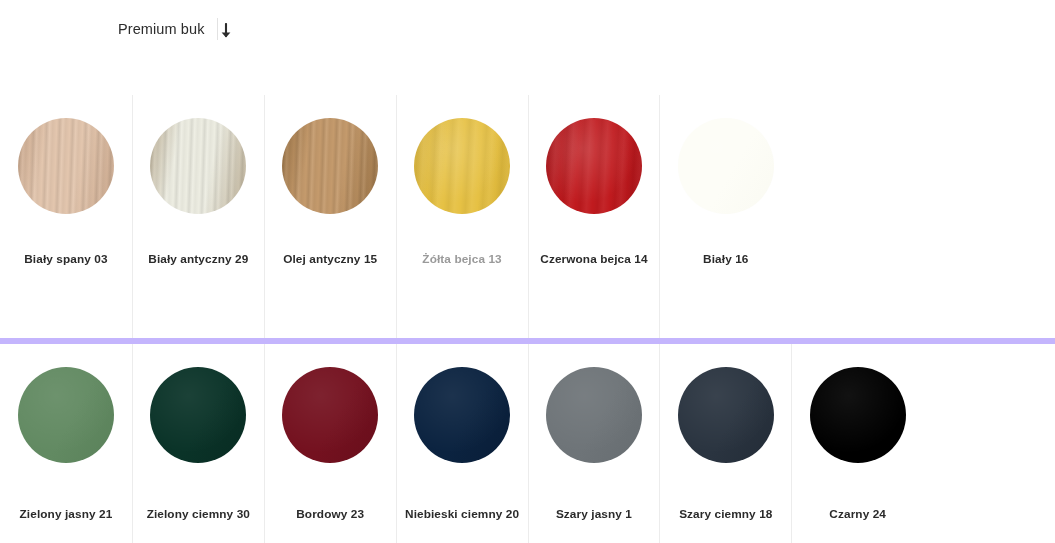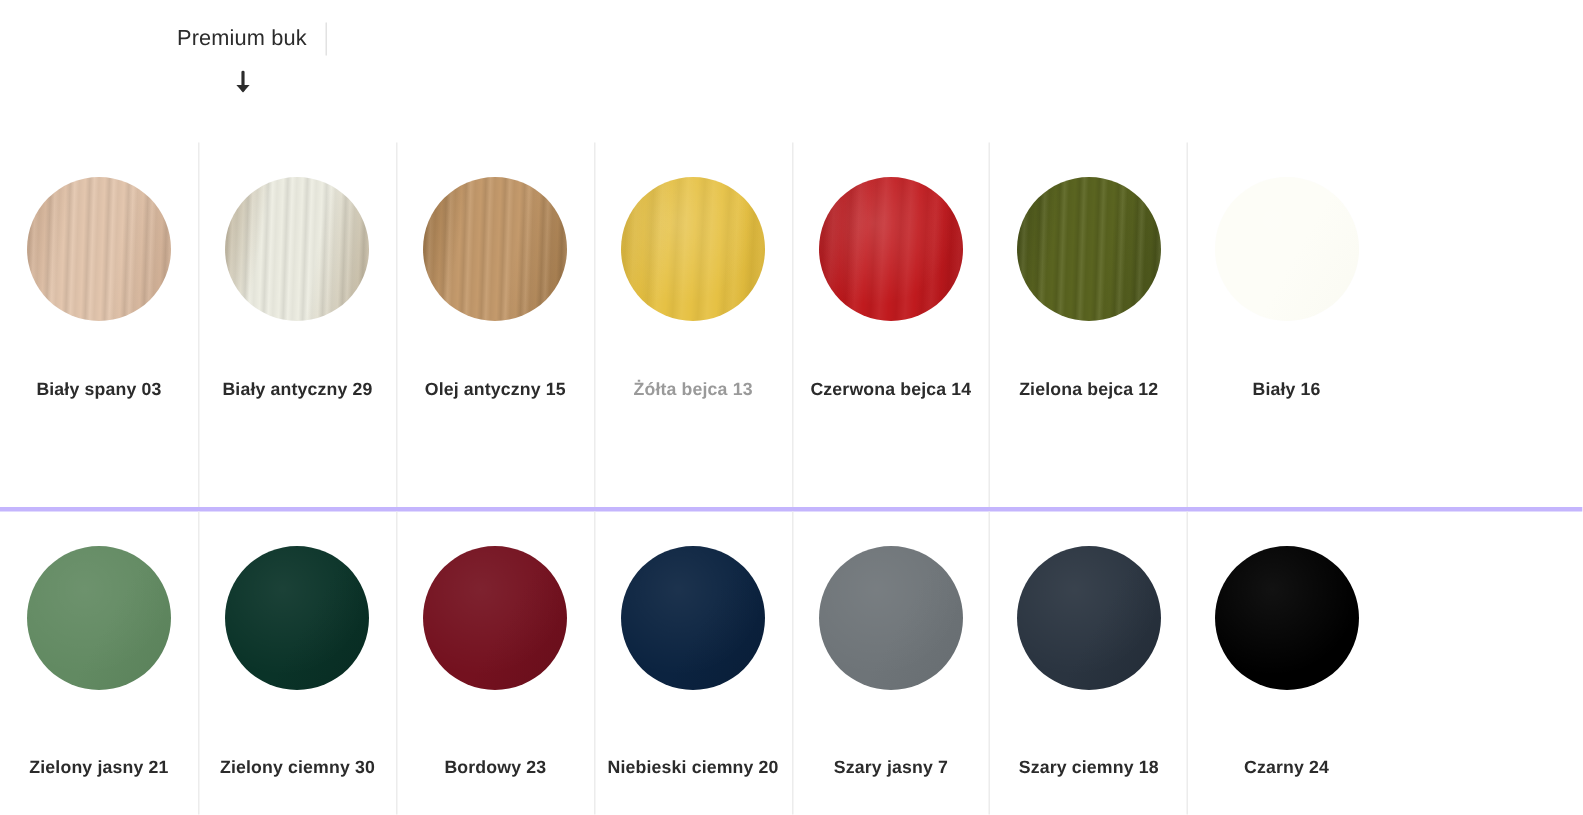--- a/index.html
+++ b/index.html
@@ -25,21 +25,21 @@
     left: 0;
     top: 0;
     width: 1055px;
     height: 95px;
   }
   .header-group {
     position: absolute;
     left: 118px;
     top: 14px;
     display: flex;
-    flex-direction: column;
+    flex-direction: row;
     align-items: center;
   }
   .header-row {
     display: flex;
     align-items: center;
     height: 24px;
   }
   .header-title {
     font-size: 14.5px;
     font-weight: 400;
@@ -68,21 +68,21 @@
     left: 0;
     top: 95px;
     width: 1055px;
     display: flex;
     flex-direction: column;
   }
   .grid-row {
     display: flex;
     width: 1055px;
     height: 243px;
-    border-bottom: 3px solid #c4b5fd;
+    border-bottom: 6px solid #c4b5fd;
   }
   .grid-row.last {
     border-bottom: none;
     height: 205px;
   }
   .cell {
     width: 131.875px;
     box-sizing: border-box;
     border-left: 1px solid #ececec;
     display: flex;
@@ -173,26 +173,20 @@
           <div class="cell-label muted">Żółta bejca 13</div>
         </div>
         <div class="cell">
           <div class="swatch-wrap">
             <div class="swatch" style="background: repeating-linear-gradient(93deg, rgba(0, 0, 0, 0) 0px, rgba(0, 0, 0, 0.043) 5px, rgba(255, 255, 255, 0.05) 11px, rgba(0, 0, 0, 0) 17px), radial-gradient(circle at 38% 32%, rgba(255, 255, 255, 0.16) 0%, rgba(255, 255, 255, 0) 62%), linear-gradient(100deg, rgb(168, 18, 23) 0%, rgb(192, 26, 30) 35%, rgb(192, 26, 30) 70%, rgb(168, 18, 23) 100%), rgb(192, 26, 30);"></div>
           </div>
           <div class="cell-label">Czerwona bejca 14</div>
         </div>
         <div class="cell">
           <div class="swatch-wrap">
-            <div class="swatch" style="background: repeating-linear-gradient(92deg, rgba(0, 0, 0, 0) 0px, rgba(0, 0, 0, 0.086) 3px, rgba(255, 255, 255, 0.07) 6px, rgba(0, 0, 0, 0.04) 9px, rgba(0, 0, 0, 0) 13px), linear-gradient(100deg, rgb(70, 80, 26) 0%, rgb(90, 100, 32) 28%, rgb(90, 100, 32) 62%, rgb(70, 80, 26) 100%), rgb(90, 100, 32);"></div>
-          </div>
-          <div class="cell-label">Zielona bejca 12</div>
-        </div>
-        <div class="cell">
-          <div class="swatch-wrap">
             <div class="swatch" style="background: radial-gradient(circle at 40% 30%, rgba(255, 255, 255, 0.07) 0%, rgba(255, 255, 255, 0) 65%), linear-gradient(120deg, rgb(253, 253, 247) 0%, rgb(253, 253, 247) 55%, rgb(250, 250, 242) 100%), rgb(253, 253, 247);"></div>
           </div>
           <div class="cell-label">Biały 16</div>
         </div>
       </div>
       <div class="grid-row last">
         <div class="cell">
           <div class="swatch-wrap">
             <div class="swatch" style="background: radial-gradient(circle at 40% 30%, rgba(255, 255, 255, 0.07) 0%, rgba(255, 255, 255, 0) 65%), linear-gradient(120deg, rgb(98, 138, 98) 0%, rgb(98, 138, 98) 55%, rgb(90, 129, 90) 100%), rgb(98, 138, 98);"></div>
           </div>
@@ -213,21 +207,21 @@
         <div class="cell">
           <div class="swatch-wrap">
             <div class="swatch" style="background: radial-gradient(circle at 40% 30%, rgba(255, 255, 255, 0.07) 0%, rgba(255, 255, 255, 0) 65%), linear-gradient(120deg, rgb(11, 35, 64) 0%, rgb(11, 35, 64) 55%, rgb(9, 29, 55) 100%), rgb(11, 35, 64);"></div>
           </div>
           <div class="cell-label">Niebieski ciemny 20</div>
         </div>
         <div class="cell">
           <div class="swatch-wrap">
             <div class="swatch" style="background: radial-gradient(circle at 40% 30%, rgba(255, 255, 255, 0.07) 0%, rgba(255, 255, 255, 0) 65%), linear-gradient(120deg, rgb(110, 116, 120) 0%, rgb(110, 116, 120) 55%, rgb(103, 109, 113) 100%), rgb(110, 116, 120);"></div>
           </div>
-          <div class="cell-label">Szary jasny 7</div>
+          <div class="cell-label">Szary jasny 1</div>
         </div>
         <div class="cell">
           <div class="swatch-wrap">
             <div class="swatch" style="background: radial-gradient(circle at 40% 30%, rgba(255, 255, 255, 0.07) 0%, rgba(255, 255, 255, 0) 65%), linear-gradient(120deg, rgb(42, 52, 64) 0%, rgb(42, 52, 64) 55%, rgb(35, 44, 55) 100%), rgb(42, 52, 64);"></div>
           </div>
           <div class="cell-label">Szary ciemny 18</div>
         </div>
         <div class="cell">
           <div class="swatch-wrap">
             <div class="swatch" style="background: radial-gradient(circle at 40% 30%, rgba(255, 255, 255, 0.07) 0%, rgba(255, 255, 255, 0) 65%), linear-gradient(120deg, rgb(0, 0, 0) 0%, rgb(0, 0, 0) 55%, rgb(0, 0, 0) 100%), rgb(0, 0, 0);"></div>

